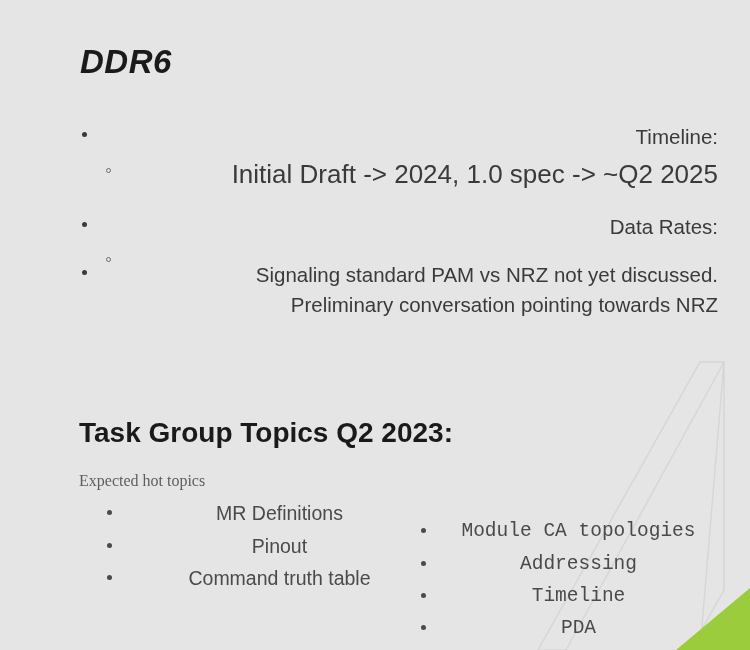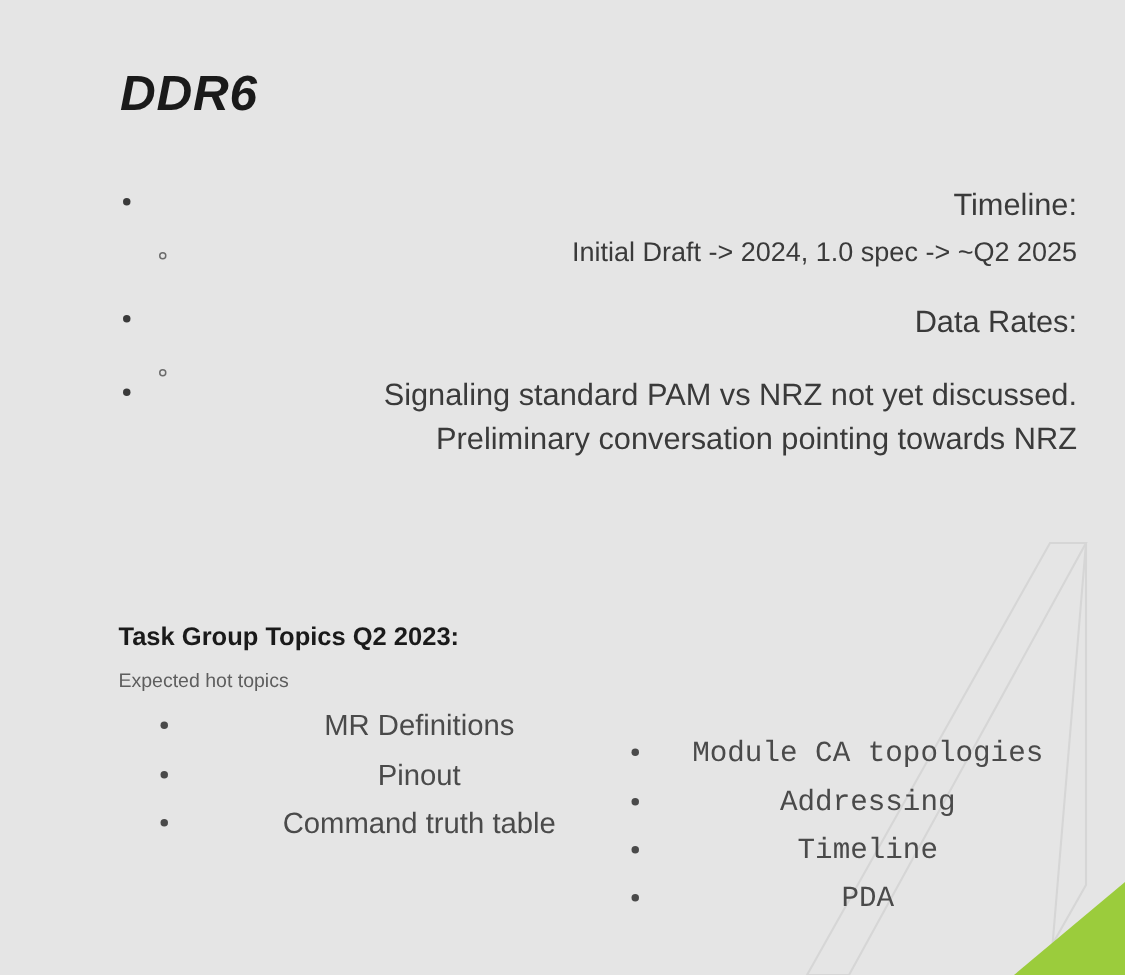--- a/index.html
+++ b/index.html
@@ -71,21 +71,21 @@
     top: 10px;
     width: 5px;
     height: 5px;
     border-radius: 50%;
     background: #3a3a3a;
   }
 
   .l2 {
     position: relative;
     padding-left: 46px;
-    font-size: 18px;
+    font-size: 26px;
     color: #3a3a3a;
     line-height: 1.44;
     margin-top: 4px;
   }
   .l2 > .bullet-ring {
     position: absolute;
     left: 28px;
     top: 12px;
     width: 5px;
     height: 5px;
@@ -96,30 +96,31 @@
 
   
   .tg-section {
     position: absolute;
     left: 79px;
     top: 414px;
     width: 640px;
     z-index: 2;
   }
   .tg-heading {
-    font-size: 17px;
+    font-size: 28px;
     font-weight: bold;
     color: #1a1a1a;
     line-height: 1.35;
   }
   .tg-sub {
-    font-size: 13px;
+    font-size: 16px;
     color: #5e5e5e;
     line-height: 1.35;
-    margin-top: 8px;
+    margin-top: 18px;
+    font-family: Liberation Serif, serif;
   }
 
   .tg-cols {
     position: relative;
     margin-top: 6px;
     height: 140px;
   }
   .tg-col {
     position: absolute;
     top: 0;

